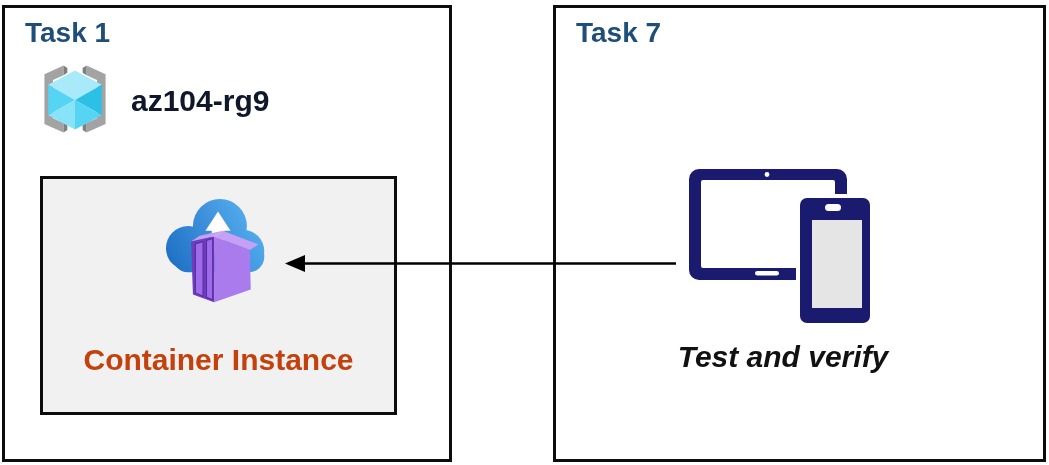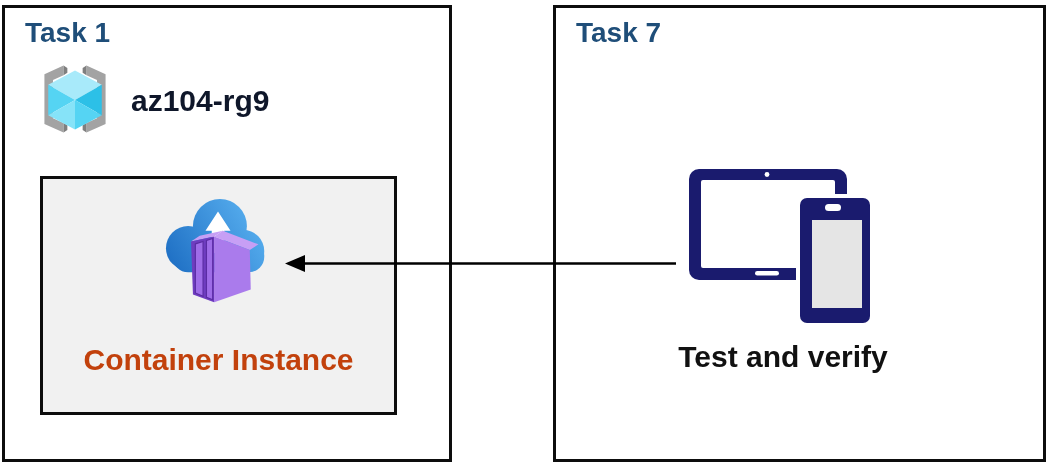--- a/index.html
+++ b/index.html
@@ -11,21 +11,21 @@
   .task-box{position:absolute;top:5px;height:457px;background:#ffffff;border:3px solid #0d0d0d;}
   .task-box.left{left:2px;width:450px;}
   .task-box.right{left:553px;width:493px;}
   .task-title{position:absolute;left:20px;top:9px;font-size:28px;font-weight:bold;color:#1f4e79;}
   .rg-icon{position:absolute;left:27px;top:54px;width:86px;height:76px;}
   .rg-label{position:absolute;left:126px;top:76px;font-size:30px;font-weight:bold;color:#0f172a;white-space:nowrap;text-align:right;}
   .inner-box{position:absolute;left:35px;top:168px;width:357px;height:239px;background:#f1f1f1;border:3px solid #0d0d0d;}
   .aci-icon{position:absolute;left:122px;top:16px;width:106px;height:116px;}
   .inner-label{position:absolute;left:0;top:145px;width:100%;text-align:center;font-size:30px;font-weight:bold;color:#c2410c;white-space:nowrap;margin-top:19px;}
   .devices-icon{position:absolute;left:129px;top:160px;width:190px;height:160px;}
-  .task2-caption{position:absolute;left:0;top:332px;width:454px;text-align:center;font-size:30px;font-weight:bold;color:#111111;white-space:nowrap;}
+  .task2-caption{position:absolute;left:0;top:332px;width:454px;text-align:center;font-size:30px;font-weight:bold;color:#111111;white-space:nowrap;font-style:italic;}
   .arrow-layer{position:absolute;left:280px;top:250px;width:400px;height:27px;z-index:5;}
 </style>
 </head>
 <body>
 
 <div class="stage">
 
   <div class="task-box left">
     <div class="task-title">Task 1</div>
 

